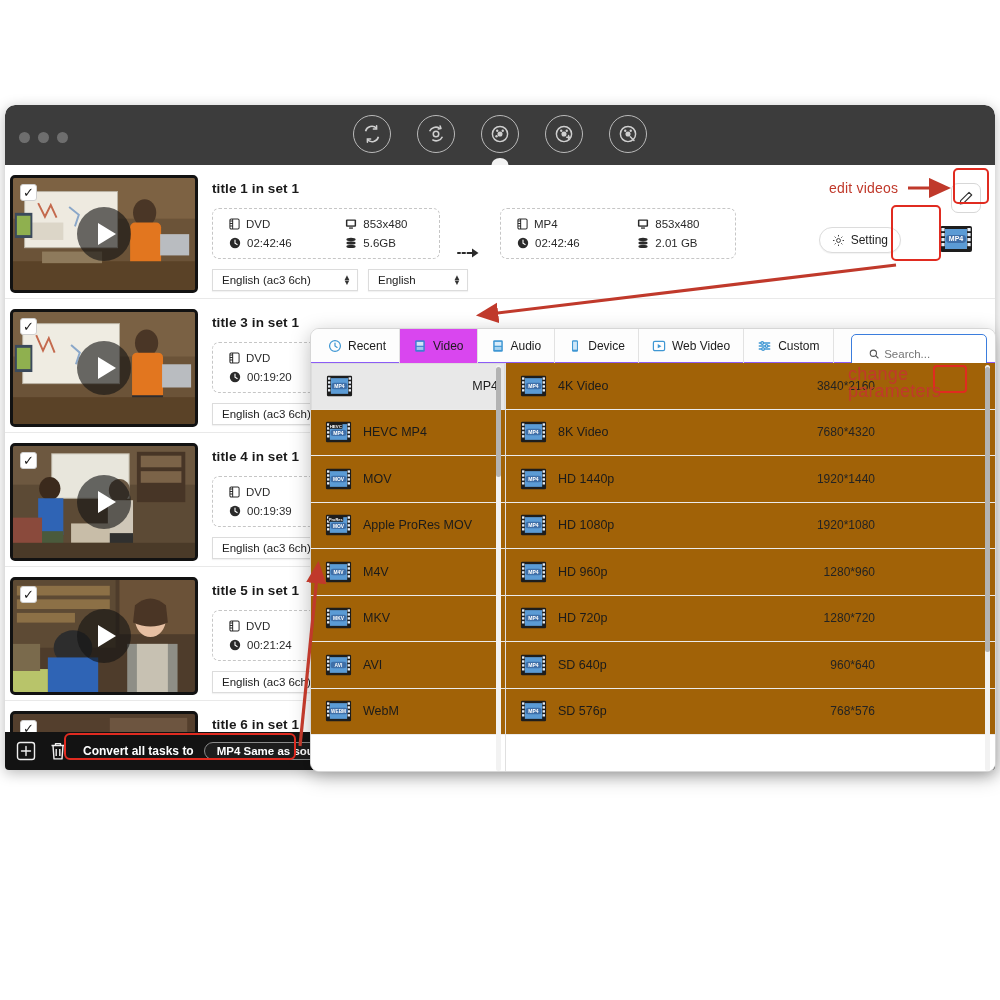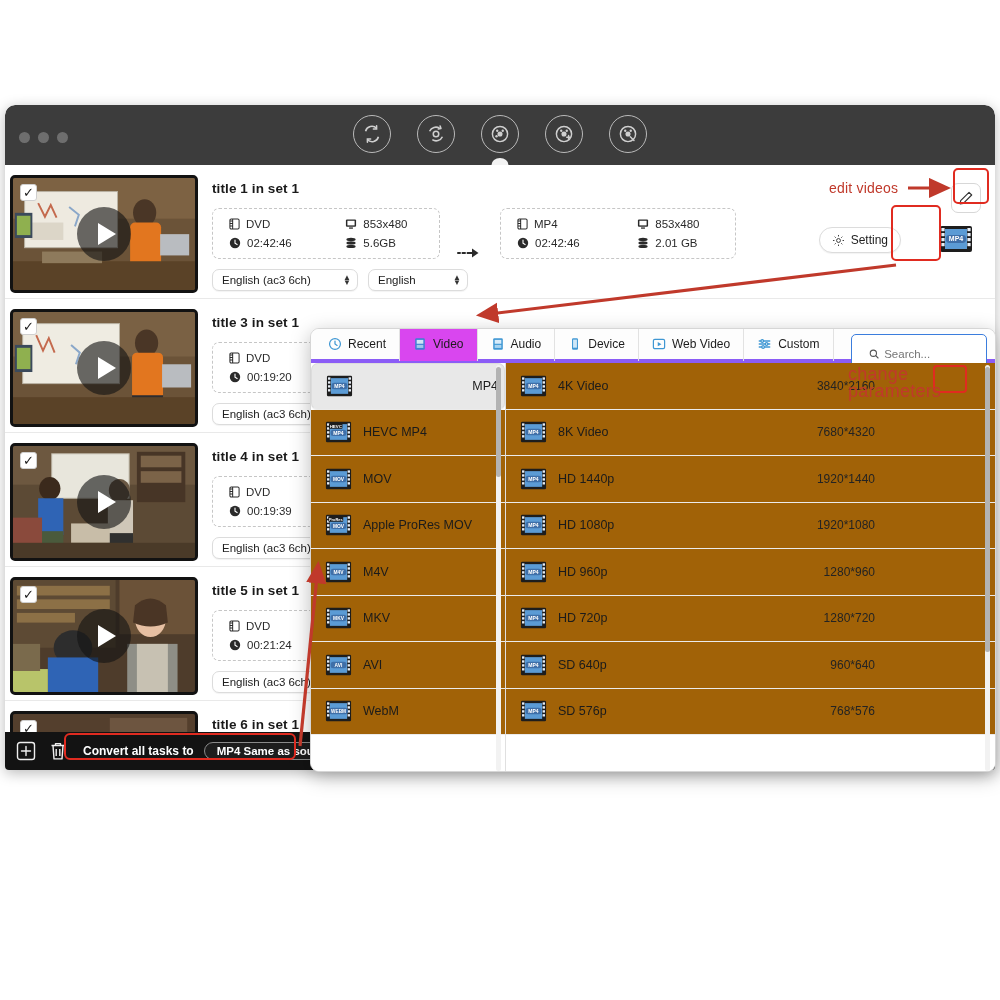--- a/index.html
+++ b/index.html
@@ -94,21 +94,21 @@
     column-gap: 36px; row-gap: 7px;
     min-width: 228px;
   }
   .chipbox.wide { min-width: 236px; }
   .chip { display: flex; align-items: center; gap: 6px; font-size: 11.5px; color: #2a2a2a; white-space: nowrap; }
   .chip svg { flex: 0 0 auto; }
   .arrow-sep { margin: 0 17px; display: flex; align-items: center; }
   .selects { display: flex; gap: 10px; margin-top: 10px; }
   .sel {
     display: flex; align-items: center; justify-content: space-between;
-    border: 1px solid #dcdcdc; border-radius: 7px;
+    border: 1px solid #dcdcdc; border-radius: 0;
     background: #fff; height: 22px; padding: 0 6px 0 9px;
     font-size: 11.5px; color: #202020; box-shadow: 0 1px 1px rgba(0,0,0,.05);
   }
   .sel.a { width: 146px; }
   .sel.b { width: 100px; }
   .stepper { display: flex; flex-direction: column; line-height: 5px; font-size: 8px; color: #333; margin-left: 6px; }
 
   .row-right { position: absolute; right: 6px; top: 0; width: 210px; height: 120px; }
   .edit-pencil {
     position: absolute; right: 8px; top: 8px;
@@ -149,21 +149,21 @@
   
   .fmt-panel {
     position: absolute; left: 310px; top: 328px;
     width: 686px; height: 444px;
     background: #fbfbfb; border: 1px solid #d6d6d6;
     border-radius: 9px; box-shadow: 0 5px 20px rgba(0,0,0,.26);
     overflow: hidden;
   }
   .fmt-tabs {
     display: flex; align-items: center; height: 34px;
-    background: #fdfdfd; border-bottom: 4px solid #8b5cf6; padding-left: 4px;
+    background: #fdfdfd; border-bottom: 1px solid #8b5cf6; padding-left: 4px;
     position: relative;
   }
   .fmt-tab {
     display: flex; align-items: center; gap: 6px;
     height: 34px; padding: 0 13px; font-size: 12px; color: #1c1c1c;
     border-right: 1px solid #e2e2e2;
   }
   .fmt-tab.active { background: #d946ef; justify-content: space-between; }
   .search-box {
     position: absolute; right: 8px; top: 5px;

